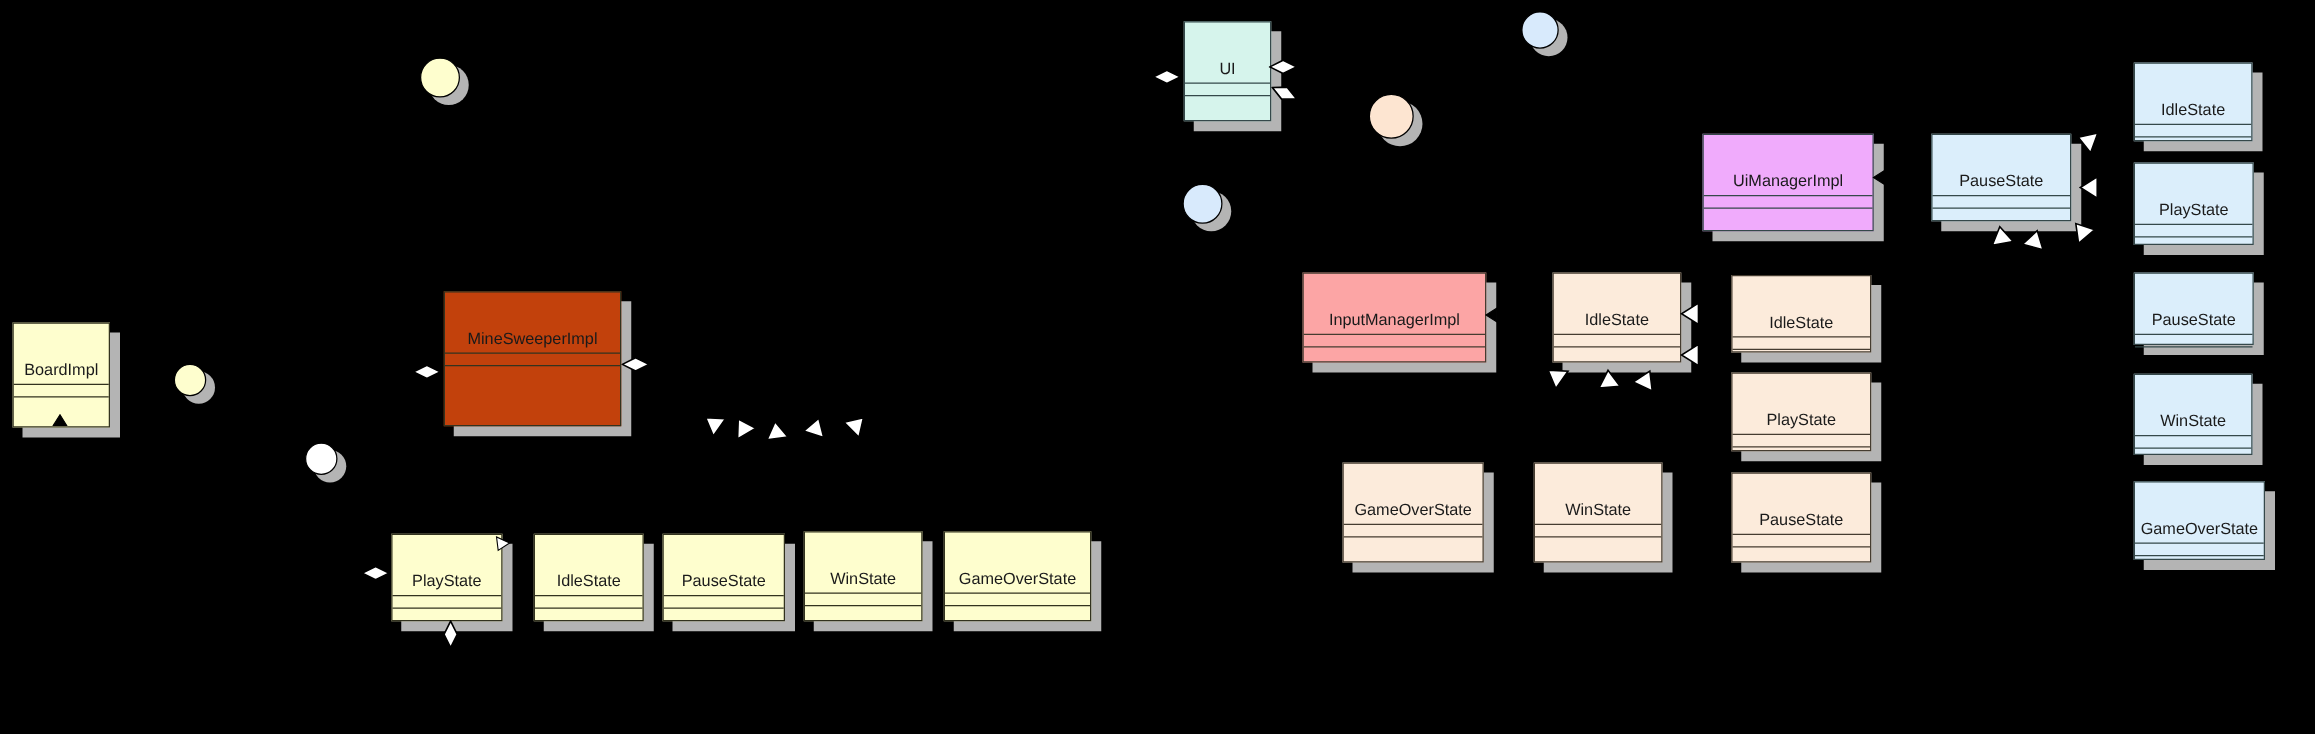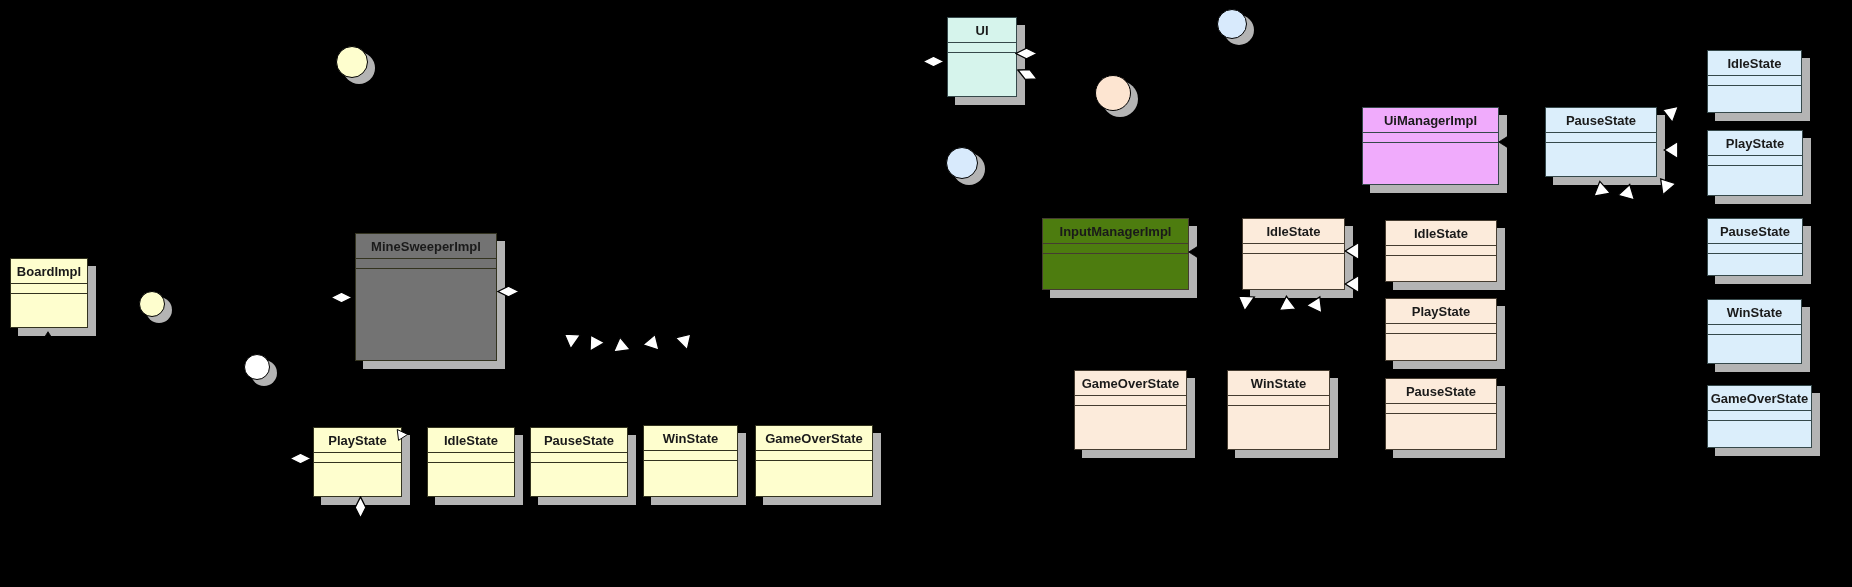--- a/index.html
+++ b/index.html
@@ -6,38 +6,38 @@
   #stage{
     position:relative;width:1852px;height:587px;overflow:hidden;background:#000;
     font-family:"Liberation Sans","DejaVu Sans",sans-serif;
   }
   .class-node{
     position:absolute;border:1.5px solid #333;box-sizing:border-box;
     display:flex;flex-direction:column;
   }
   .class-title{
     height:24px;flex:0 0 24px;display:flex;align-items:center;justify-content:center;
-    font-size:13px;font-weight:bold;color:#1a1a1a;border-bottom:1.5px solid;
-    white-space:nowrap;overflow:hidden;
+    font-size:13px;font-weight:normal;color:#1a1a1a;border-bottom:1.5px solid;
+    white-space:nowrap;overflow:hidden;margin-top:24px;
   }
   .class-attrs{height:9px;flex:0 0 9px;border-bottom:1.5px solid;}
   .class-methods{flex:1 1 auto;}
   .lollipop{position:absolute;border:1.5px solid #000;border-radius:50%;box-sizing:border-box;}
   .arrow{position:absolute;line-height:0;}
 </style>
 </head>
 <body>
 
 <div id="stage" style="background: rgb(0, 0, 0);">
-    <div class="class-node" style="left: 10px; top: 258px; width: 78px; height: 70px; background: rgb(254, 254, 206); border-color: rgb(51, 51, 31); box-shadow: rgb(180, 180, 180) 8px 8px 0px;">
+    <div class="class-node" style="left: 10px; top: 258px; width: 78px; height: 84px; background: rgb(254, 254, 206); border-color: rgb(51, 51, 31); box-shadow: rgb(180, 180, 180) 8px 8px 0px;">
       <div class="class-title" style="border-color: rgb(51, 51, 31);">BoardImpl</div>
       <div class="class-attrs" style="border-color: rgb(51, 51, 31);"></div>
       <div class="class-methods"></div>
     </div>
-    <div class="class-node" style="left: 355px; top: 233px; width: 142px; height: 128px; background: #737373; border-color: rgb(51, 51, 31); box-shadow: rgb(180, 180, 180) 8px 8px 0px;">
+    <div class="class-node" style="left: 355px; top: 233px; width: 142px; height: 108px; background: #c2410c; border-color: rgb(51, 51, 31); box-shadow: rgb(180, 180, 180) 8px 8px 0px;">
       <div class="class-title" style="border-color: rgb(51, 51, 31);">MineSweeperImpl</div>
       <div class="class-attrs" style="border-color: rgb(51, 51, 31);"></div>
       <div class="class-methods"></div>
     </div>
     <div class="class-node" style="left: 313px; top: 427px; width: 89px; height: 70px; background: rgb(254, 254, 206); border-color: rgb(51, 51, 31); box-shadow: rgb(180, 180, 180) 8px 8px 0px;">
       <div class="class-title" style="border-color: rgb(51, 51, 31);">PlayState</div>
       <div class="class-attrs" style="border-color: rgb(51, 51, 31);"></div>
       <div class="class-methods"></div>
     </div>
     <div class="class-node" style="left: 427px; top: 427px; width: 88px; height: 70px; background: rgb(254, 254, 206); border-color: rgb(51, 51, 31); box-shadow: rgb(180, 180, 180) 8px 8px 0px;">
@@ -93,21 +93,21 @@
     <div class="class-node" style="left: 1707px; top: 299px; width: 95px; height: 65px; background: rgb(219, 238, 251); border-color: rgb(53, 72, 74); box-shadow: rgb(180, 180, 180) 8px 8px 0px;">
       <div class="class-title" style="border-color: rgb(53, 72, 74);">WinState</div>
       <div class="class-attrs" style="border-color: rgb(53, 72, 74);"></div>
       <div class="class-methods"></div>
     </div>
     <div class="class-node" style="left: 1707px; top: 385px; width: 105px; height: 63px; background: rgb(219, 238, 251); border-color: rgb(53, 72, 74); box-shadow: rgb(180, 180, 180) 8px 8px 0px;">
       <div class="class-title" style="border-color: rgb(53, 72, 74);">GameOverState</div>
       <div class="class-attrs" style="border-color: rgb(53, 72, 74);"></div>
       <div class="class-methods"></div>
     </div>
-    <div class="class-node" style="left: 1042px; top: 218px; width: 147px; height: 72px; background: #4d7c0f; border-color: rgb(69, 60, 48); box-shadow: rgb(180, 180, 180) 8px 8px 0px;">
+    <div class="class-node" style="left: 1042px; top: 218px; width: 147px; height: 72px; background: #fca5a5; border-color: rgb(69, 60, 48); box-shadow: rgb(180, 180, 180) 8px 8px 0px;">
       <div class="class-title" style="border-color: rgb(69, 60, 48);">InputManagerImpl</div>
       <div class="class-attrs" style="border-color: rgb(69, 60, 48);"></div>
       <div class="class-methods"></div>
     </div>
     <div class="class-node" style="left: 1242px; top: 218px; width: 103px; height: 72px; background: rgb(252, 235, 219); border-color: rgb(69, 60, 48); box-shadow: rgb(180, 180, 180) 8px 8px 0px;">
       <div class="class-title" style="border-color: rgb(69, 60, 48);">IdleState</div>
       <div class="class-attrs" style="border-color: rgb(69, 60, 48);"></div>
       <div class="class-methods"></div>
     </div>
     <div class="class-node" style="left: 1385px; top: 220px; width: 112px; height: 62px; background: rgb(252, 235, 219); border-color: rgb(69, 60, 48); box-shadow: rgb(180, 180, 180) 8px 8px 0px;">

